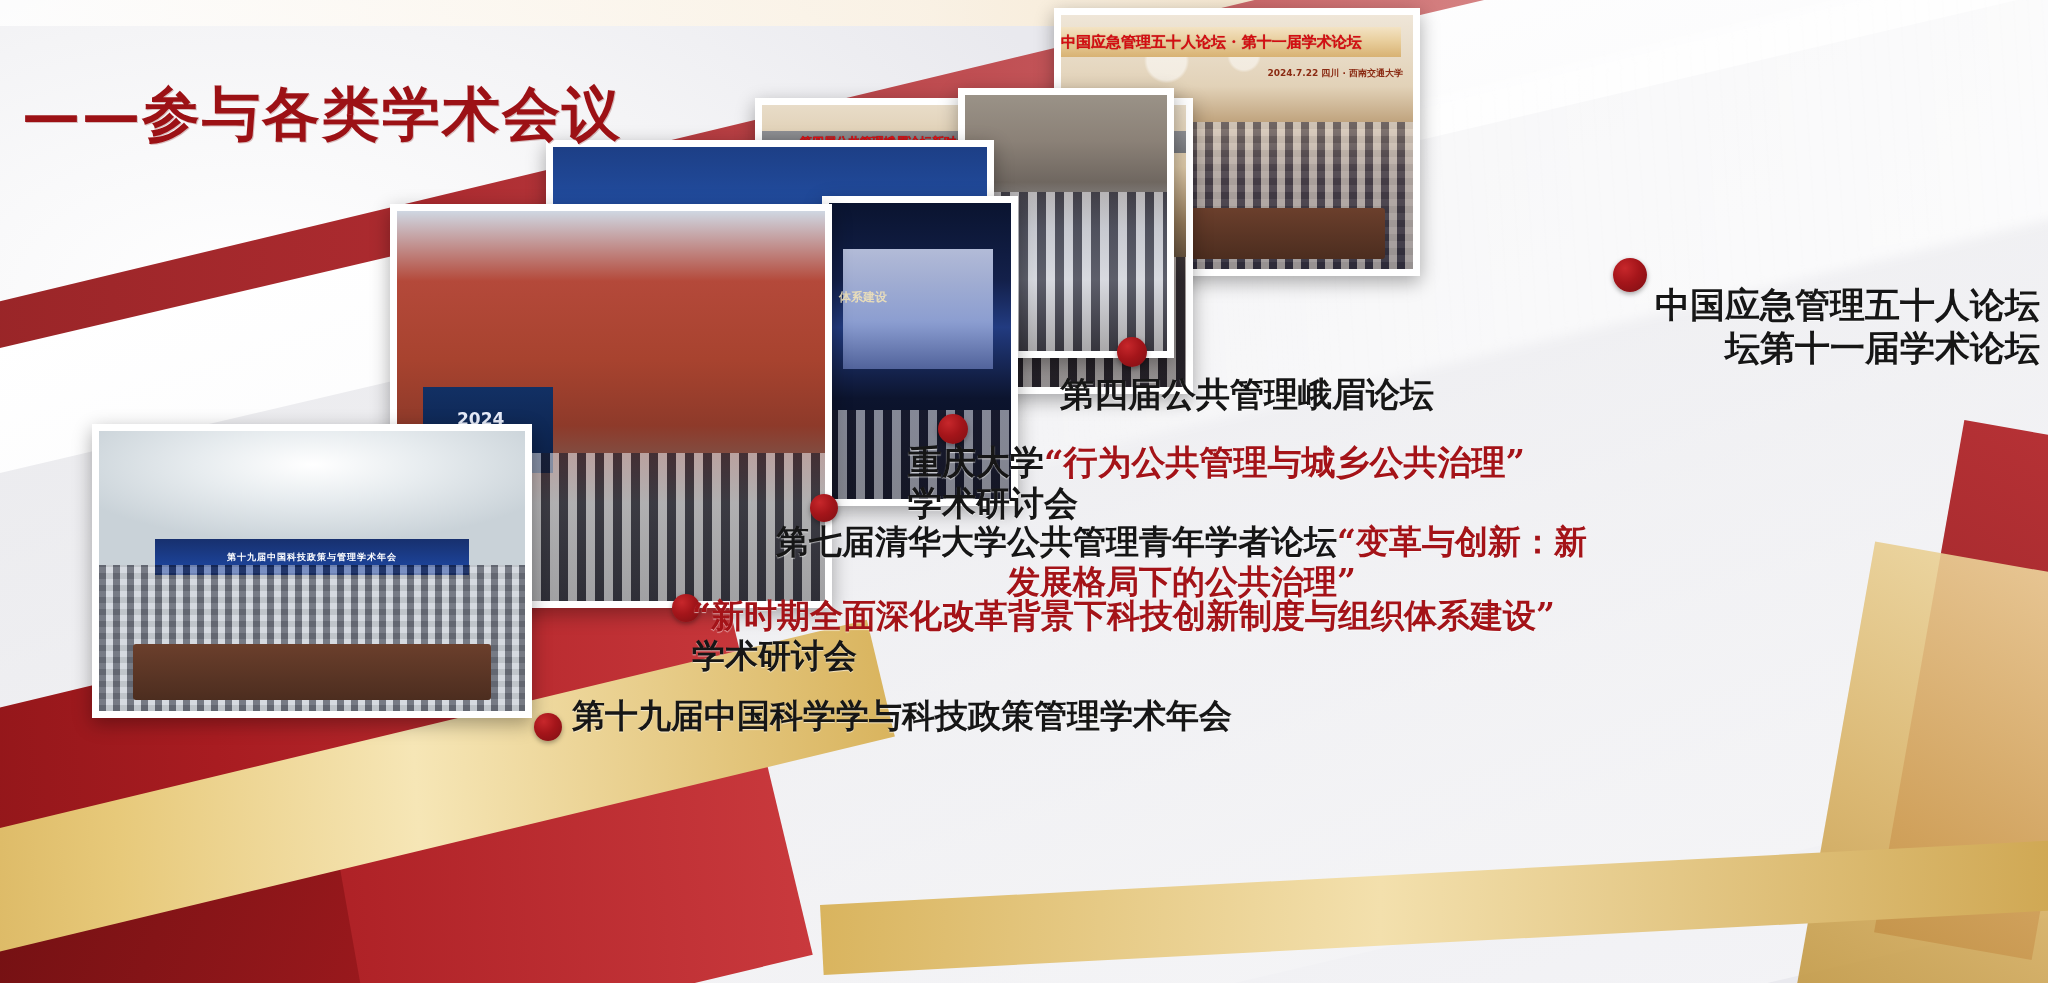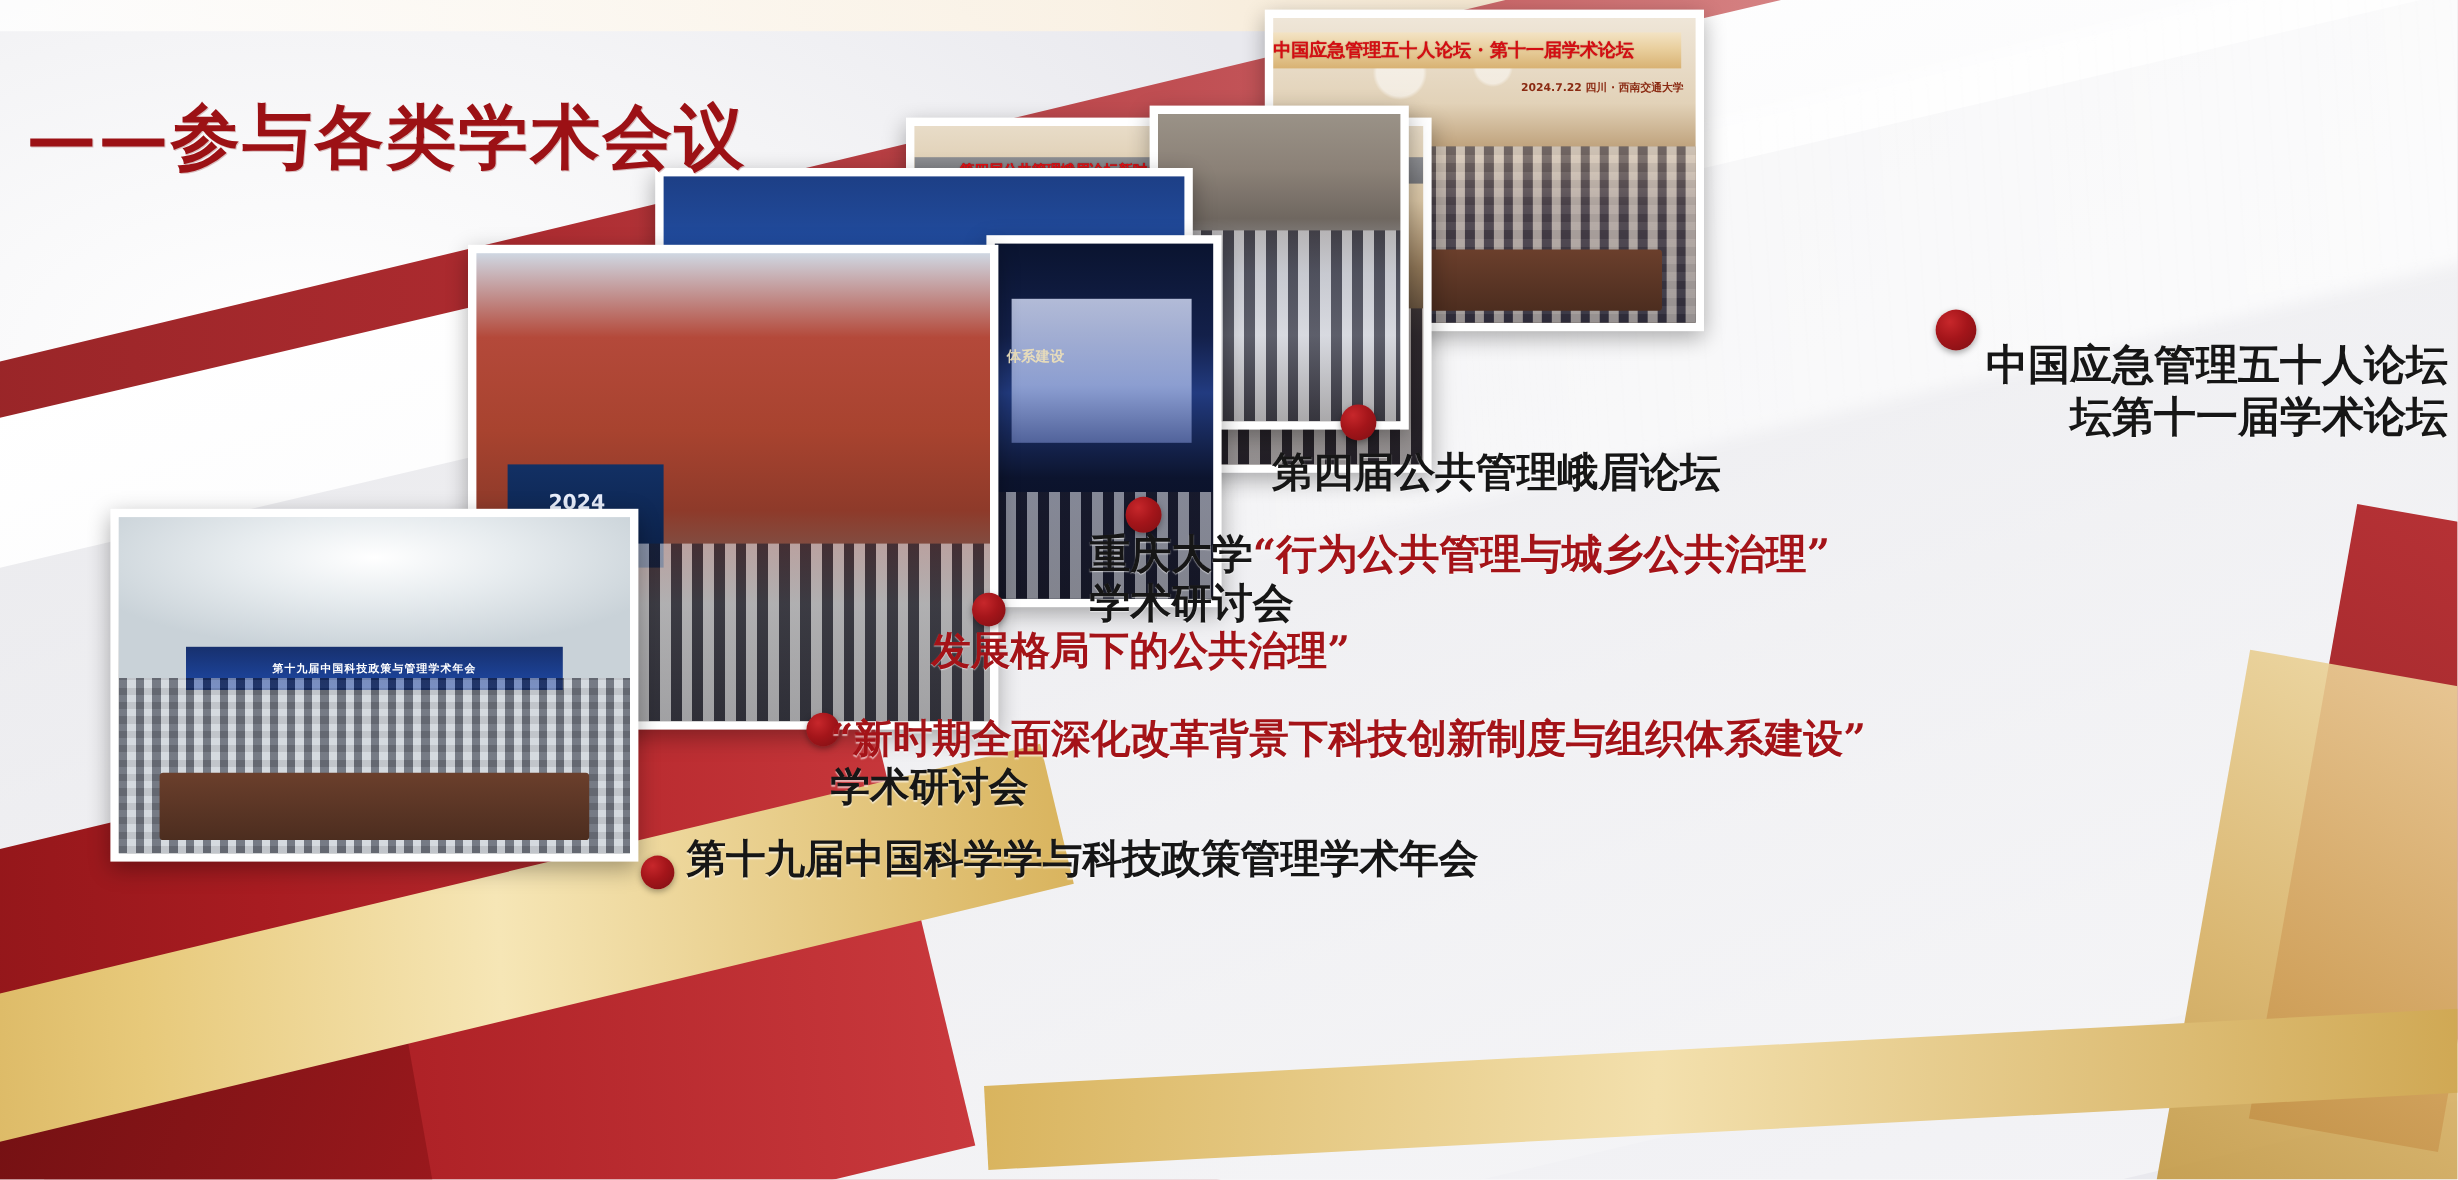--- a/index.html
+++ b/index.html
@@ -335,20 +335,23 @@
   </div>
 
   <div class="cap" style="left:908px; top:442px; font-size:34px;">
     <div>
       <span>重庆大学</span><span class="hl">“行为公共管理与城乡公共治理”</span>
     </div>
     <div>学术研讨会</div>
   </div>
 
   <div class="cap" style="left:776px; top:522px; font-size:33px;">
+    <div>
+      <span>第七届清华大学公共管理青年学者论坛</span><span class="hl">“变革与创新：新</span>
+    </div>
     <div class="hl" style="text-align:center;">发展格局下的公共治理”</div>
   </div>
 
   <div class="cap" style="left:692px; top:596px; font-size:33px;">
     <div class="hl">“新时期全面深化改革背景下科技创新制度与组织体系建设”</div>
     <div>学术研讨会</div>
   </div>
 
   <div class="cap" style="left:572px; top:696px; font-size:33px;">
     <div>第十九届中国科学学与科技政策管理学术年会</div>

